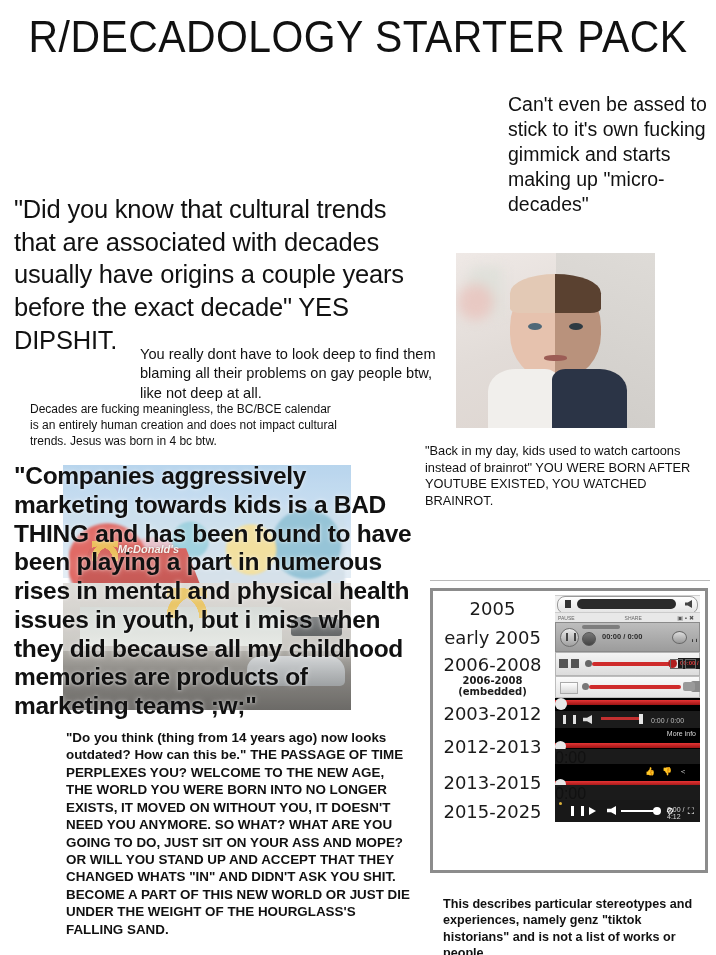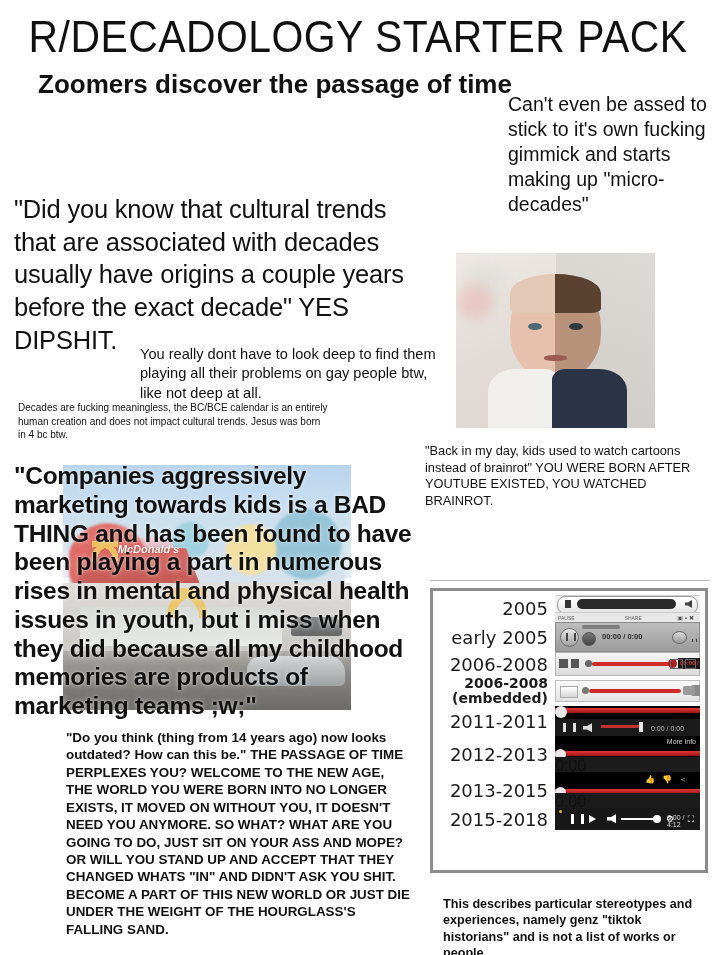--- a/index.html
+++ b/index.html
@@ -42,22 +42,22 @@
   #bigquote{
     left:14px;top:193px;width:400px;
     font-size:25.5px;line-height:1.28;
     letter-spacing:-0.2px;
   }
   #blurb2{
     left:140px;top:345px;width:300px;
     font-size:14.6px;line-height:1.33;
   }
   #blurb3{
-    left:18px;top:401px;width:310px;
-    font-size:10px;line-height:1.35;
+    left:30px;top:401px;width:310px;
+    font-size:12px;line-height:1.35;
   }
 
   
   #mcd-photo{
     left:55px;top:465px;width:288px;height:245px;
     background:
       
       linear-gradient(#00000000 0 0);
     overflow:hidden;
     margin-left:8px;
@@ -159,26 +159,26 @@
   
   #yt-table{
     left:430px;top:588px;width:278px;height:285px;
     border:3px solid #8c8c8c;
     background:#ffffff;
     box-sizing:border-box;
     padding:4px 5px 4px 4px;
   }
   .yt-row{display:flex;align-items:center;width:100%;}
   .yt-label{
-    text-align:right;padding-right:7px;
+    text-align:center;padding-right:7px;
     font-size:18px;color:#1b1b1b;white-space:nowrap;
     box-sizing:border-box;width:118px;
     font-family:"DejaVu Sans","Liberation Sans",sans-serif;
   }
-  .yt-label.small{font-size:14px;line-height:1.08;font-weight:bold;white-space:normal;}
+  .yt-label.small{font-size:10px;line-height:1.08;font-weight:bold;white-space:normal;}
   .yt-bar{flex:1;height:100%;position:relative;overflow:hidden;}
 
   
   .p2005{height:26px;background:#f2f2f2;border-top:1px solid #cfcfcf;position:relative;}
   .p2005 .track{position:absolute;left:22px;top:3px;right:24px;height:10px;background:#2a2a2a;border-radius:5px;}
   .p2005 .pill{position:absolute;left:2px;top:0px;right:2px;height:16px;border:1px solid #9a9a9a;border-radius:8px;background:linear-gradient(#fff,#e3e3e3);}
   .p2005 .ii{position:absolute;left:10px;top:4px;width:6px;height:8px;background:#333;}
   .p2005 .spk{position:absolute;right:8px;top:4px;width:7px;height:8px;background:#444;clip-path:polygon(0 30%,40% 30%,100% 0,100% 100%,40% 70%,0 70%);}
   .p2005 .strip{position:absolute;left:0;right:0;bottom:0;height:9px;background:#e8e8e8;border-top:1px solid #ccc;}
   .p2005 .t1{position:absolute;left:3px;bottom:1px;font-size:5px;color:#666;}
@@ -268,23 +268,22 @@
     font-size:12.6px;font-weight:bold;line-height:1.30;
   }
 </style>
 </head>
 <body>
 
 <div class="page">
 
   <div class="abs" id="title">R/DECADOLOGY STARTER PACK</div>
 
-  <div class="abs" id="subhead">Zoomers discover the passage of time</div>
   <div class="abs" id="bigquote">"Did you know that cultural trends that are associated with decades usually have origins a couple years before the exact decade" YES DIPSHIT.</div>
-  <div class="abs" id="blurb2">You really dont have to look deep to find them playing all their problems on gay people btw, like not deep at all.</div>
+  <div class="abs" id="blurb2">You really dont have to look deep to find them blaming all their problems on gay people btw, like not deep at all.</div>
   <div class="abs" id="blurb3">Decades are fucking meaningless, the BC/BCE calendar is an entirely human creation and does not impact cultural trends. Jesus was born in 4 bc btw.</div>
 
   <div class="abs" id="mcd-photo">
     <div class="mcd-sky"></div>
     <div class="mcd-playplace"></div>
     <div class="mcd-roof"></div>
     <div class="mcd-arch2"></div>
     <div class="mcd-word">McDonald's</div>
     <div class="mcd-bld"></div>
     <div class="mcd-glass"></div>
@@ -379,21 +378,21 @@
           <div class="tb"></div>
 
           <div class="sq"></div>
         </div>
       </div>
     </div>
 
 
 
     <div class="yt-row">
-      <div class="yt-label">2011-2011</div>
+      <div class="yt-label">2003-2012</div>
       <div class="yt-bar">
         <div class="pdark">
           <div class="redbar"></div>
           <div class="scrub"></div>
           <div class="ctlrow">
             <div class="pz"></div>
             <div class="spk"></div>
             <div class="vol"></div>
             <div class="volk"></div>
             <div class="time">0:00 / 0:00</div>
@@ -434,21 +433,21 @@
             <div class="vol" style="bottom:7px;"></div>
             <div class="volk" style="bottom:3px;"></div>
             <div class="time" style="bottom:3px;">0:00</div>
 
           </div>
         </div>
       </div>
     </div>
 
     <div class="yt-row">
-      <div class="yt-label">2015-2018</div>
+      <div class="yt-label">2015-2025</div>
       <div class="yt-bar">
         <div class="p1525">
           <div class="dot"></div>
           <div class="pz"></div>
           <div class="nx"></div>
           <div class="spk"></div>
           <div class="vol"></div>
           <div class="volk"></div>
           <div class="time">0:00 / 4:12</div>
           <div class="gear">⚙</div>

